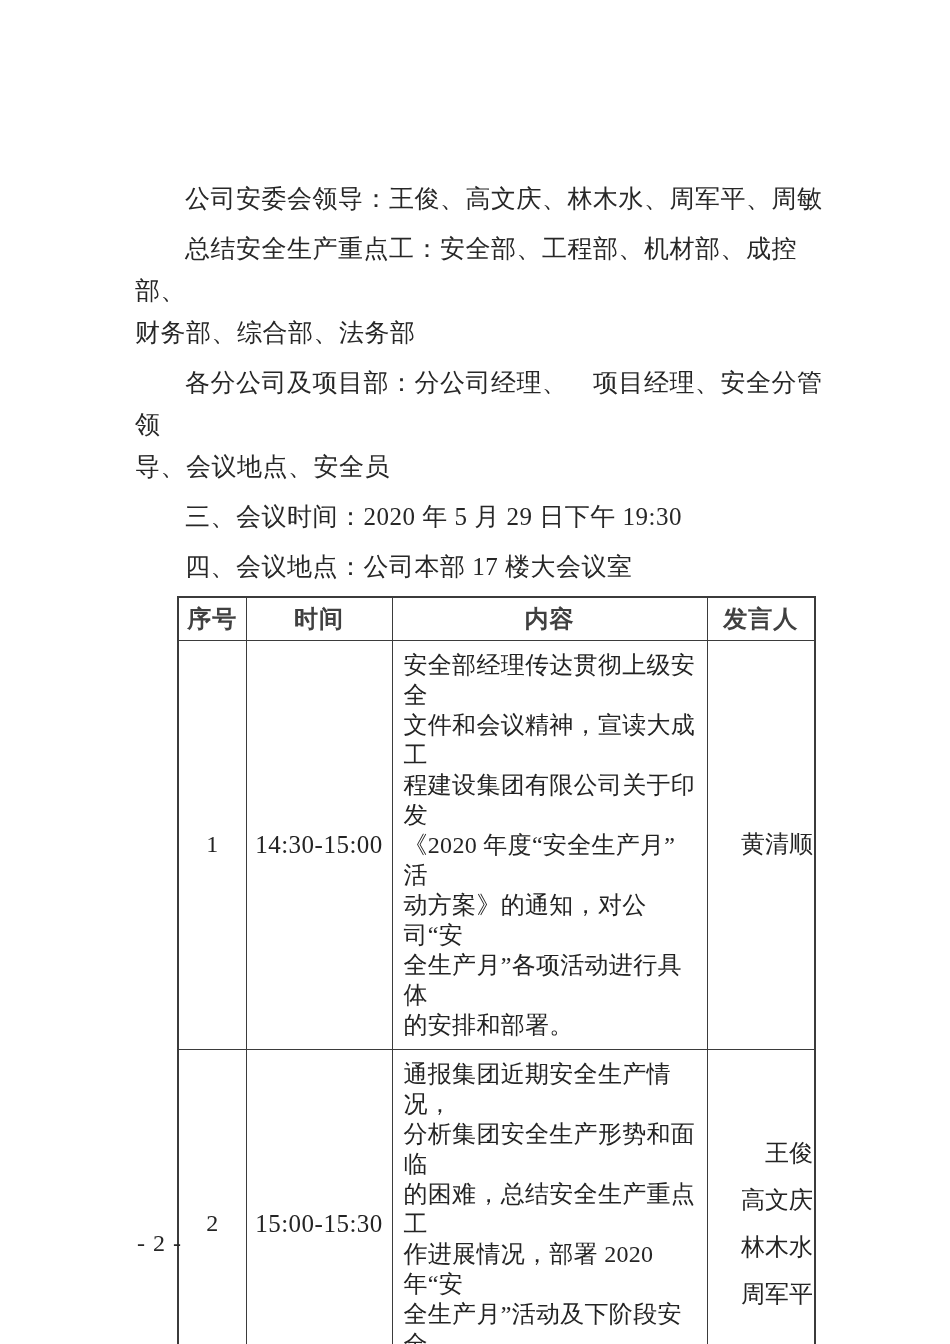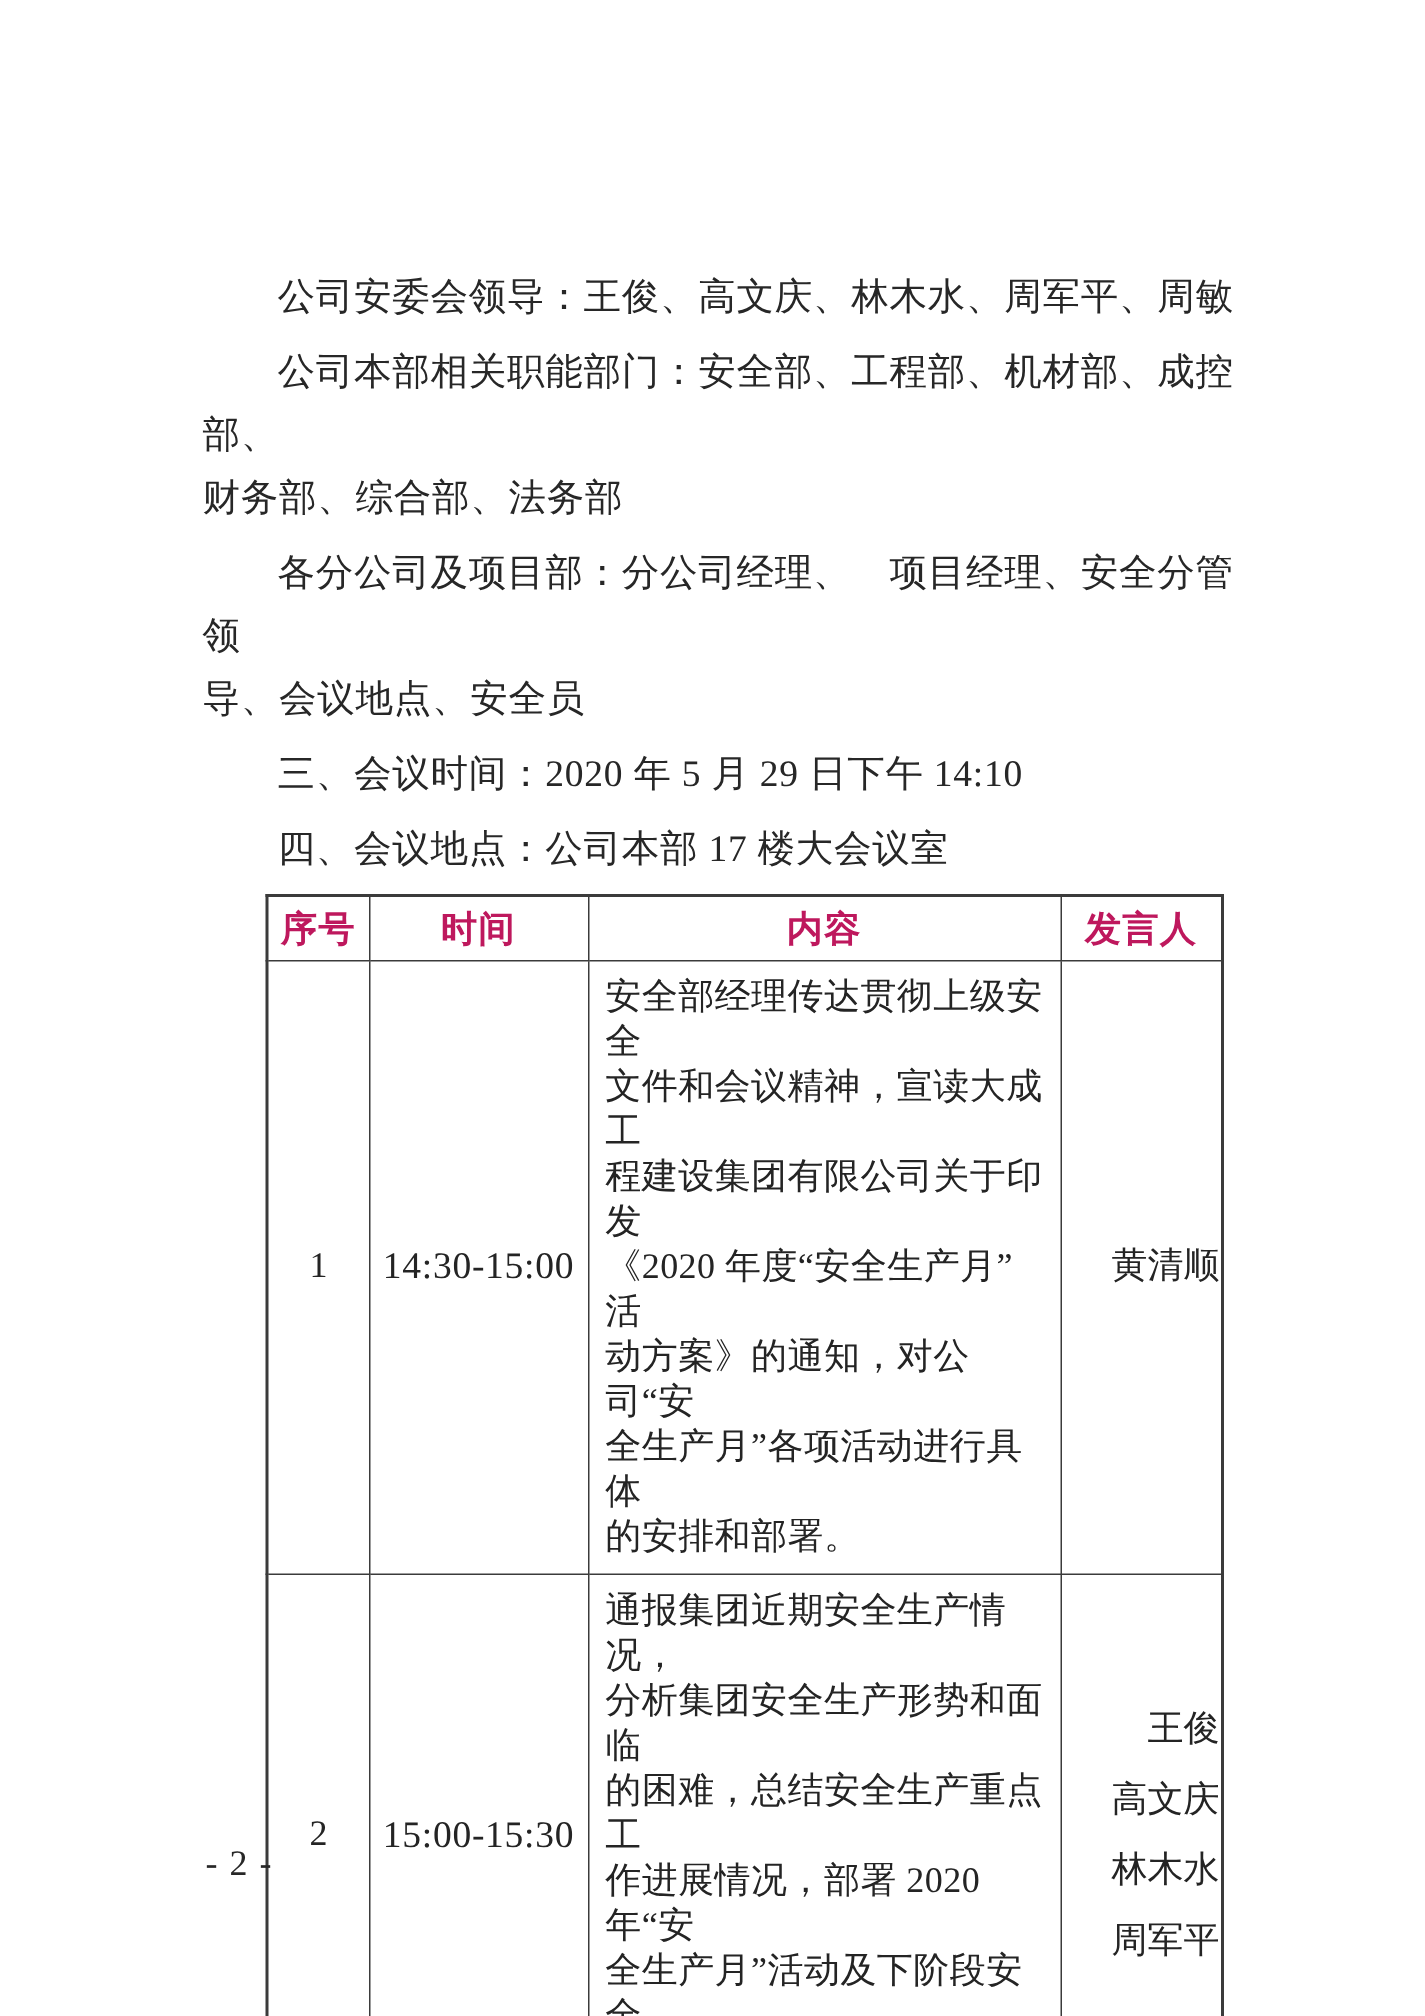--- a/index.html
+++ b/index.html
@@ -36,21 +36,21 @@
     border:1px solid #3b3b3b;
     vertical-align:middle;
     box-sizing:border-box;
   }
   .doc-table th{
     font-size:24px;
     font-weight:bold;
     height:43px;
     text-align:center;
     letter-spacing:1px;
-    color:#be185d;
+    color:#404040;
   }
   .cell-no{text-align:center;font-size:24px;}
   .cell-time{text-align:center;font-size:25px;letter-spacing:0.5px;}
   .cell-content{
     font-size:24px;
     line-height:30px;
     padding:9px 8px 9px 11px;
     white-space:pre-line;
     letter-spacing:0.3px;
     vertical-align:middle;
@@ -72,27 +72,27 @@
   }
 </style>
 </head>
 <body>
 
 <div class="page">
   <div class="content">
 
     <p class="para">公司安委会领导：王俊、高文庆、林木水、周军平、周敏</p>
 
-    <p class="para">公司本部相关职能部门：安全部、工程部、机材部、成控部、
+    <p class="para">总结安全生产重点工：安全部、工程部、机材部、成控部、
 财务部、综合部、法务部</p>
 
     <p class="para">各分公司及项目部：分公司经理、　项目经理、安全分管领
 导、会议地点、安全员</p>
 
-    <p class="para">三、会议时间：2020 年 5 月 29 日下午 14:10</p>
+    <p class="para">三、会议时间：2020 年 5 月 29 日下午 19:30</p>
 
     <p class="para">四、会议地点：公司本部 17 楼大会议室</p>
 
 
     <table class="doc-table">
       <colgroup>
         <col style="width:68px">
         <col style="width:146px">
         <col style="width:315px">
         <col style="width:108px">

